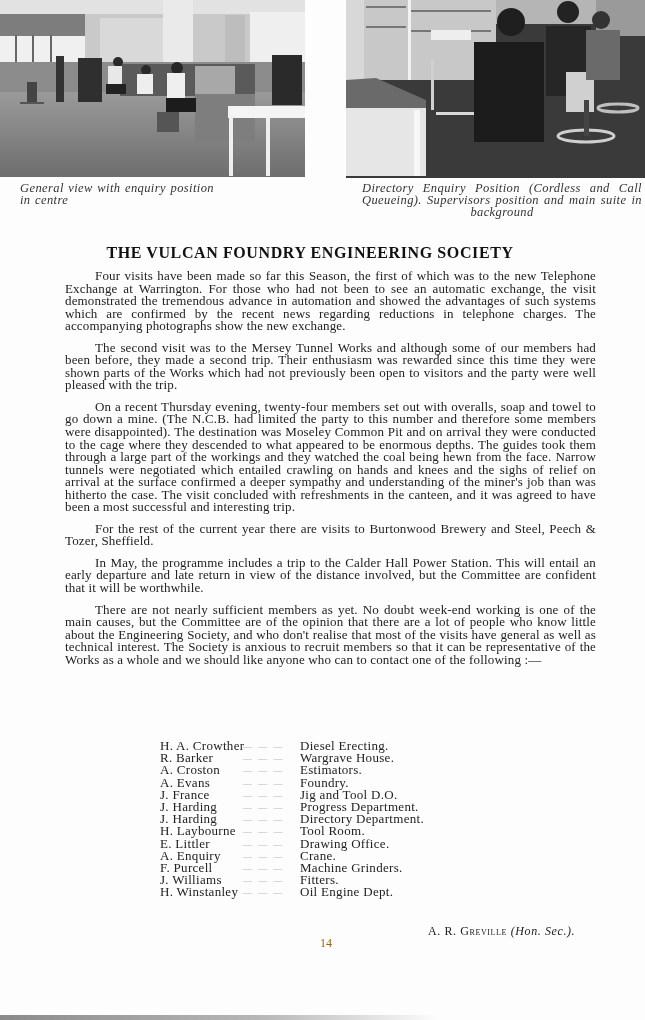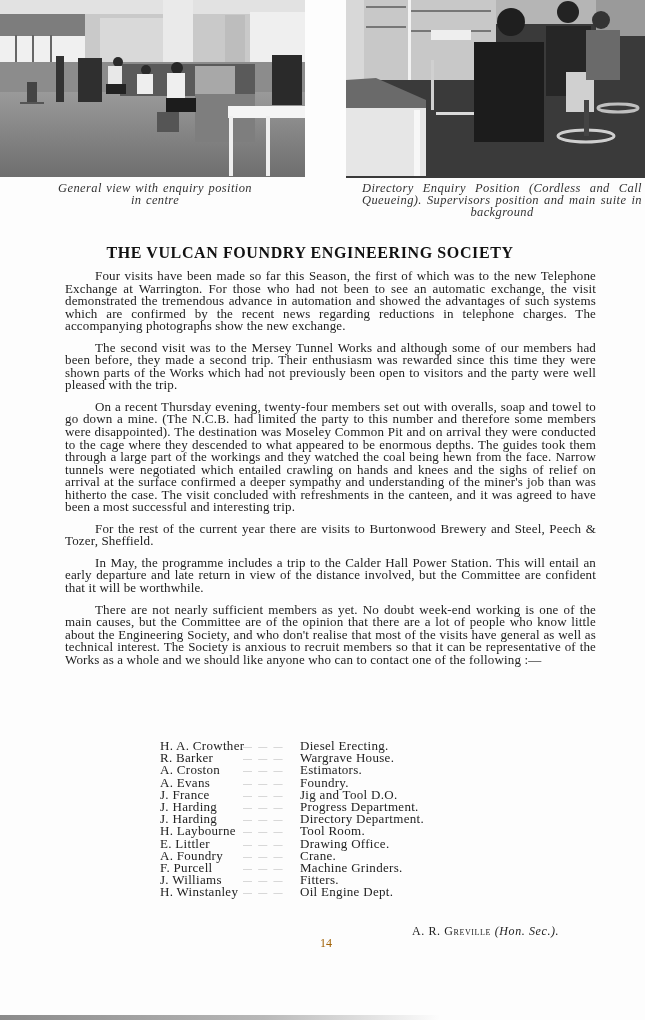--- a/index.html
+++ b/index.html
@@ -9,21 +9,21 @@
   }
   .photo {
     position: absolute; top: 0; overflow: hidden;
   }
   .photo svg { display: block; width: 100%; height: 100%; }
   #photo-left { left: 0; width: 305px; height: 177px; }
   #photo-right { left: 346px; width: 299px; height: 178px; }
 
   .caption {
     position: absolute; font-style: italic; font-size: 12.5px; line-height: 12px;
-    text-align: center; color: #333; letter-spacing: 0.4px; word-spacing: 1px;
+    text-align: left; color: #333; letter-spacing: 0.4px; word-spacing: 1px;
   }
   #caption-left { left: 20px; width: 270px; top: 182px; }
   #caption-right { left: 362px; width: 280px; top: 182px; text-align: justify; text-align-last: center; }
 
   .title {
     position: absolute; left: 25px; width: 570px; top: 244px;
     text-align: center; font-weight: bold; font-size: 16px; letter-spacing: 0.6px;
     color: #111;
   }
   .body-text {
@@ -38,21 +38,21 @@
     font-size: 13px; line-height: 12.2px; color: #222; letter-spacing: 0.3px;
   }
   .contact-row { display: flex; height: 12.2px; }
   .contact-name { width: 83px; white-space: nowrap; }
   .contact-dots { width: 57px; color: #aaa; font-size: 9px; letter-spacing: 2px; white-space: nowrap; overflow: hidden; }
   .contact-dept { white-space: nowrap; }
 
   .signature {
     position: absolute; left: 412px; top: 924px; font-size: 12px; color: #222; letter-spacing: 0.6px;
   }
-  .signature .sc { font-variant: small-caps; }
+  .signature .sc { font-variant: small-caps; margin-left: 16px; }
   .signature .it { font-style: italic; }
   .page-number {
     position: absolute; left: 320px; top: 936px; font-size: 12px; color: #a16207;
   }
   .bottom-edge {
     position: absolute; left: 0; top: 1015px; width: 440px; height: 5px;
     background: linear-gradient(to right, #8a8a8a, #b8b8b8 60%, rgba(240,240,240,0));
   }
 </style>
 </head>
@@ -200,21 +200,21 @@
       <span class="contact-name">H. Laybourne</span>
       <span class="contact-dots">— — —</span>
       <span class="contact-dept">Tool Room.</span>
     </div>
     <div class="contact-row">
       <span class="contact-name">E. Littler</span>
       <span class="contact-dots">— — —</span>
       <span class="contact-dept">Drawing Office.</span>
     </div>
     <div class="contact-row">
-      <span class="contact-name">A. Foundry</span>
+      <span class="contact-name">A. Enquiry</span>
       <span class="contact-dots">— — —</span>
       <span class="contact-dept">Crane.</span>
     </div>
     <div class="contact-row">
       <span class="contact-name">F. Purcell</span>
       <span class="contact-dots">— — —</span>
       <span class="contact-dept">Machine Grinders.</span>
     </div>
     <div class="contact-row">
       <span class="contact-name">J. Williams</span>

